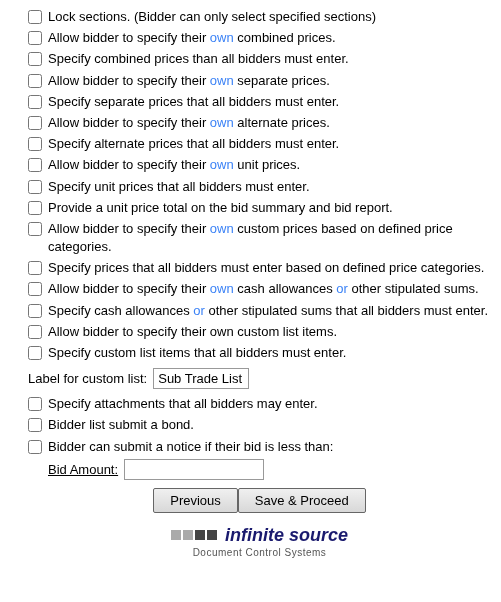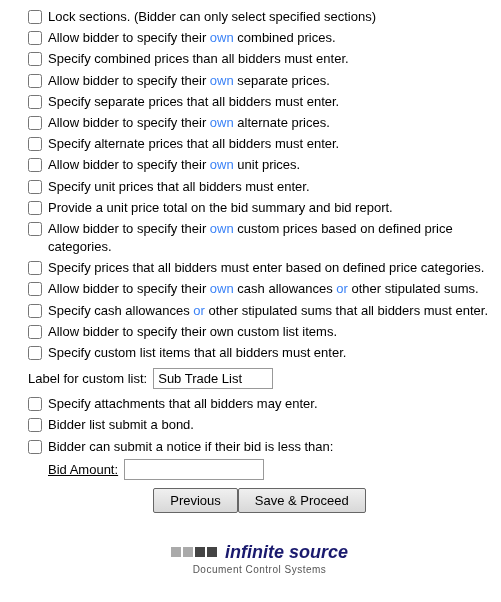--- a/index.html
+++ b/index.html
@@ -39,21 +39,21 @@
       margin: 6px 0 6px 0;
     }
     .custom-list-row .lbl {
       font-size: 13px;
       margin-right: 6px;
     }
     .custom-list-row input[type="text"] {
       border: 1px solid #999;
       padding: 2px 4px;
       font-size: 13px;
-      width: 120px;
+      width: 96px;
       background: #fff;
     }
     .bid-amount-row {
       display: flex;
       align-items: center;
       margin-left: 20px;
       margin-top: 3px;
       margin-bottom: 8px;
     }
     .bid-amount-row .lbl {
@@ -86,21 +86,20 @@
     .footer {
       display: flex;
       flex-direction: column;
       align-items: center;
       margin-top: 4px;
     }
     .footer-logo {
       display: flex;
       align-items: center;
       gap: 8px;
-      margin-top: 17px;
     }
     .logo-squares {
       display: flex;
       gap: 2px;
       align-items: center;
     }
     .logo-sq {
       width: 10px;
       height: 10px;
     }

